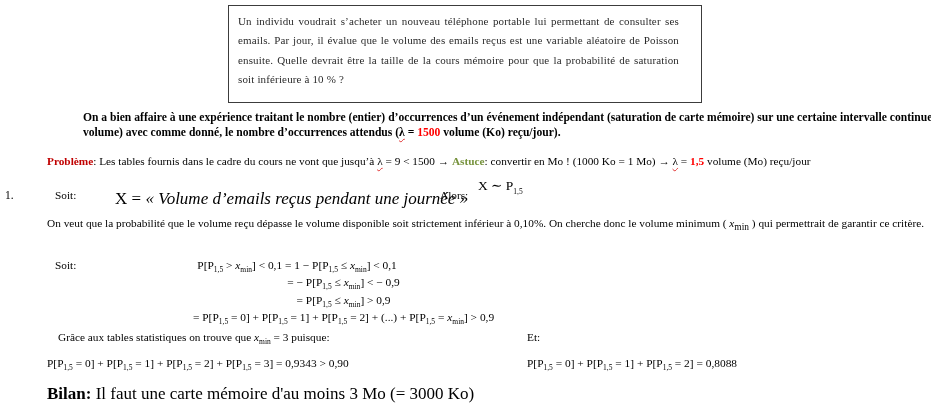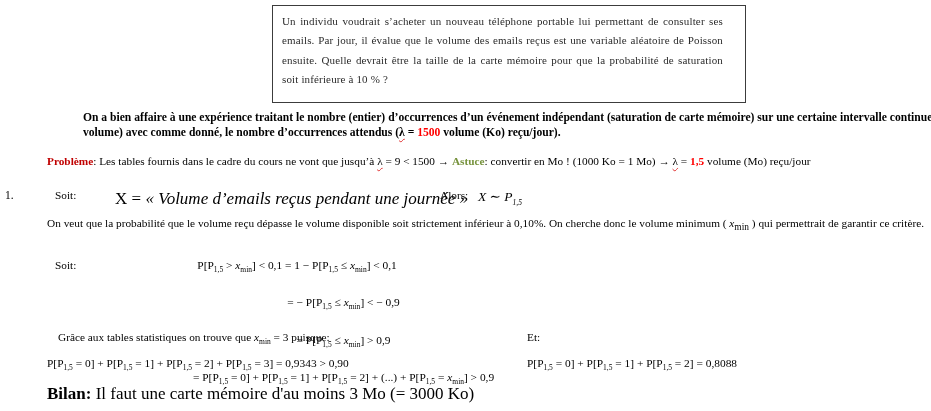--- a/index.html
+++ b/index.html
@@ -6,21 +6,21 @@
   .page {
     position:relative; width:931px; height:411px; overflow:hidden;
     background:#fff; color:#000;
     font-family:"Liberation Serif","DejaVu Serif",serif;
   }
   
   .exbox {
     position:absolute; left:228px; top:5px; width:474px; height:98px;
     box-sizing:border-box; border:1.6px solid #3c3c3c;
     padding:6px 22px 0 9px; color:#2b2b2b;
-    font-size:11px; letter-spacing:0.15px;margin-left:44px;
+    font-size:11px; letter-spacing:0.15px;
   }
   .exbox .bl { line-height:19.3px; text-align:justify; text-align-last:justify; white-space:nowrap0; }
   .exbox .bl.last { text-align-last:left; }
 
   .abs { position:absolute; }
 
   .p1 {
     left:47px; top:111px; width:878px;
     font-weight:bold; font-size:11.6px; line-height:14.8px;margin-left:36px;
   }
@@ -36,48 +36,48 @@
     text-decoration-color:#E03131;
     text-decoration-thickness:1px;
     text-underline-offset:2px;
   }
 
   .num-1    { left:5px;  top:189px; font-size:11.5px; }
   .soit-1   { left:55px; top:189px; font-size:11.3px; }
   .x-def    { left:115px; top:189px; font-size:17px; }
   .x-def i  { font-style:italic; }
   .alors    { left:440px; top:189px; font-size:11.3px; }
-  .dist     { left:478px; top:188px; font-size:13.5px; font-style:italic; }
+  .dist     { left:478px; top:177px; font-size:13.5px; }
   .dist sub { font-size:8.5px; }
 
   .p2 { left:47px; top:217px; width:888px; font-size:11.3px; line-height:13.8px; }
 
   .deriv-soit { left:55px;  top:259px; font-size:11.3px; }
   .deriv      { left:100px; top:259px; font-size:11.4px; line-height:12px; white-space:nowrap;text-align:center; }
-  .deriv .eq-cont { padding-left:93px;margin-top:20px; }
+  .deriv .eq-cont { padding-left:93px; }
   .math sub, .deriv sub, .formula sub { font-size:7.5px; }
   .math i, .deriv i, .p2 i { font-style:italic; }
 
   .gr-line  { left:58px;  top:331px; font-size:11.3px; }
   .et-line  { left:527px; top:331px; font-size:11.3px;text-align:right; }
   .formula  { font-size:11.4px; white-space:nowrap; }
   .f-left   { left:47px;  top:357px; }
   .f-right  { left:527px; top:357px; }
   .bilan    { left:47px;  top:384px; font-size:17px;text-align:center; }
   .bilan b  { font-weight:bold; }
 </style>
 </head>
 <body>
 
 <div class="page">
 
   <div class="exbox">
     <div class="bl">Un individu voudrait s’acheter un nouveau téléphone portable lui permettant de consulter ses</div>
     <div class="bl">emails. Par jour, il évalue que le volume des emails reçus est une variable aléatoire de Poisson</div>
-    <div class="bl">ensuite. Quelle devrait être la taille de la carte mémoire pour que la probabilité de saturation</div>
+    <div class="bl">ensuite. Quelle devrait être la taille de la cours mémoire pour que la probabilité de saturation</div>
     <div class="bl last">soit inférieure à 10 % ?</div>
   </div>
 
   <div class="abs p1"><span>On a bien affaire à une expérience traitant le nombre (entier) d’occurrences d’un événement indépendant (saturation de carte mémoire) sur une certaine intervalle continue (un volume) avec comme donné, le nombre d’occurrences attendus (</span><span class="sq">λ</span><span> = </span><span class="red-val-b">1500</span><span> volume (Ko) reçu/jour).</span></div>
 
   <div class="abs prob-line"><span class="red-label">Problème</span><span>: Les tables fournis dans le cadre du cours ne vont que jusqu’à </span><span class="sq">λ</span><span> = 9 &lt; 1500 → </span><span class="green-label">Astuce</span><span>: convertir en Mo ! (1000 Ko = 1 Mo) → </span><span class="sq">λ</span><span> = </span><span class="red-val">1,5</span><span> volume (Mo) reçu/jour</span></div>
 
   <div class="abs num-1">1.</div>
   <div class="abs soit-1">Soit:</div>
   <div class="abs x-def"><span>X = </span><i>« Volume d’emails reçus pendant une journée »</i></div>

